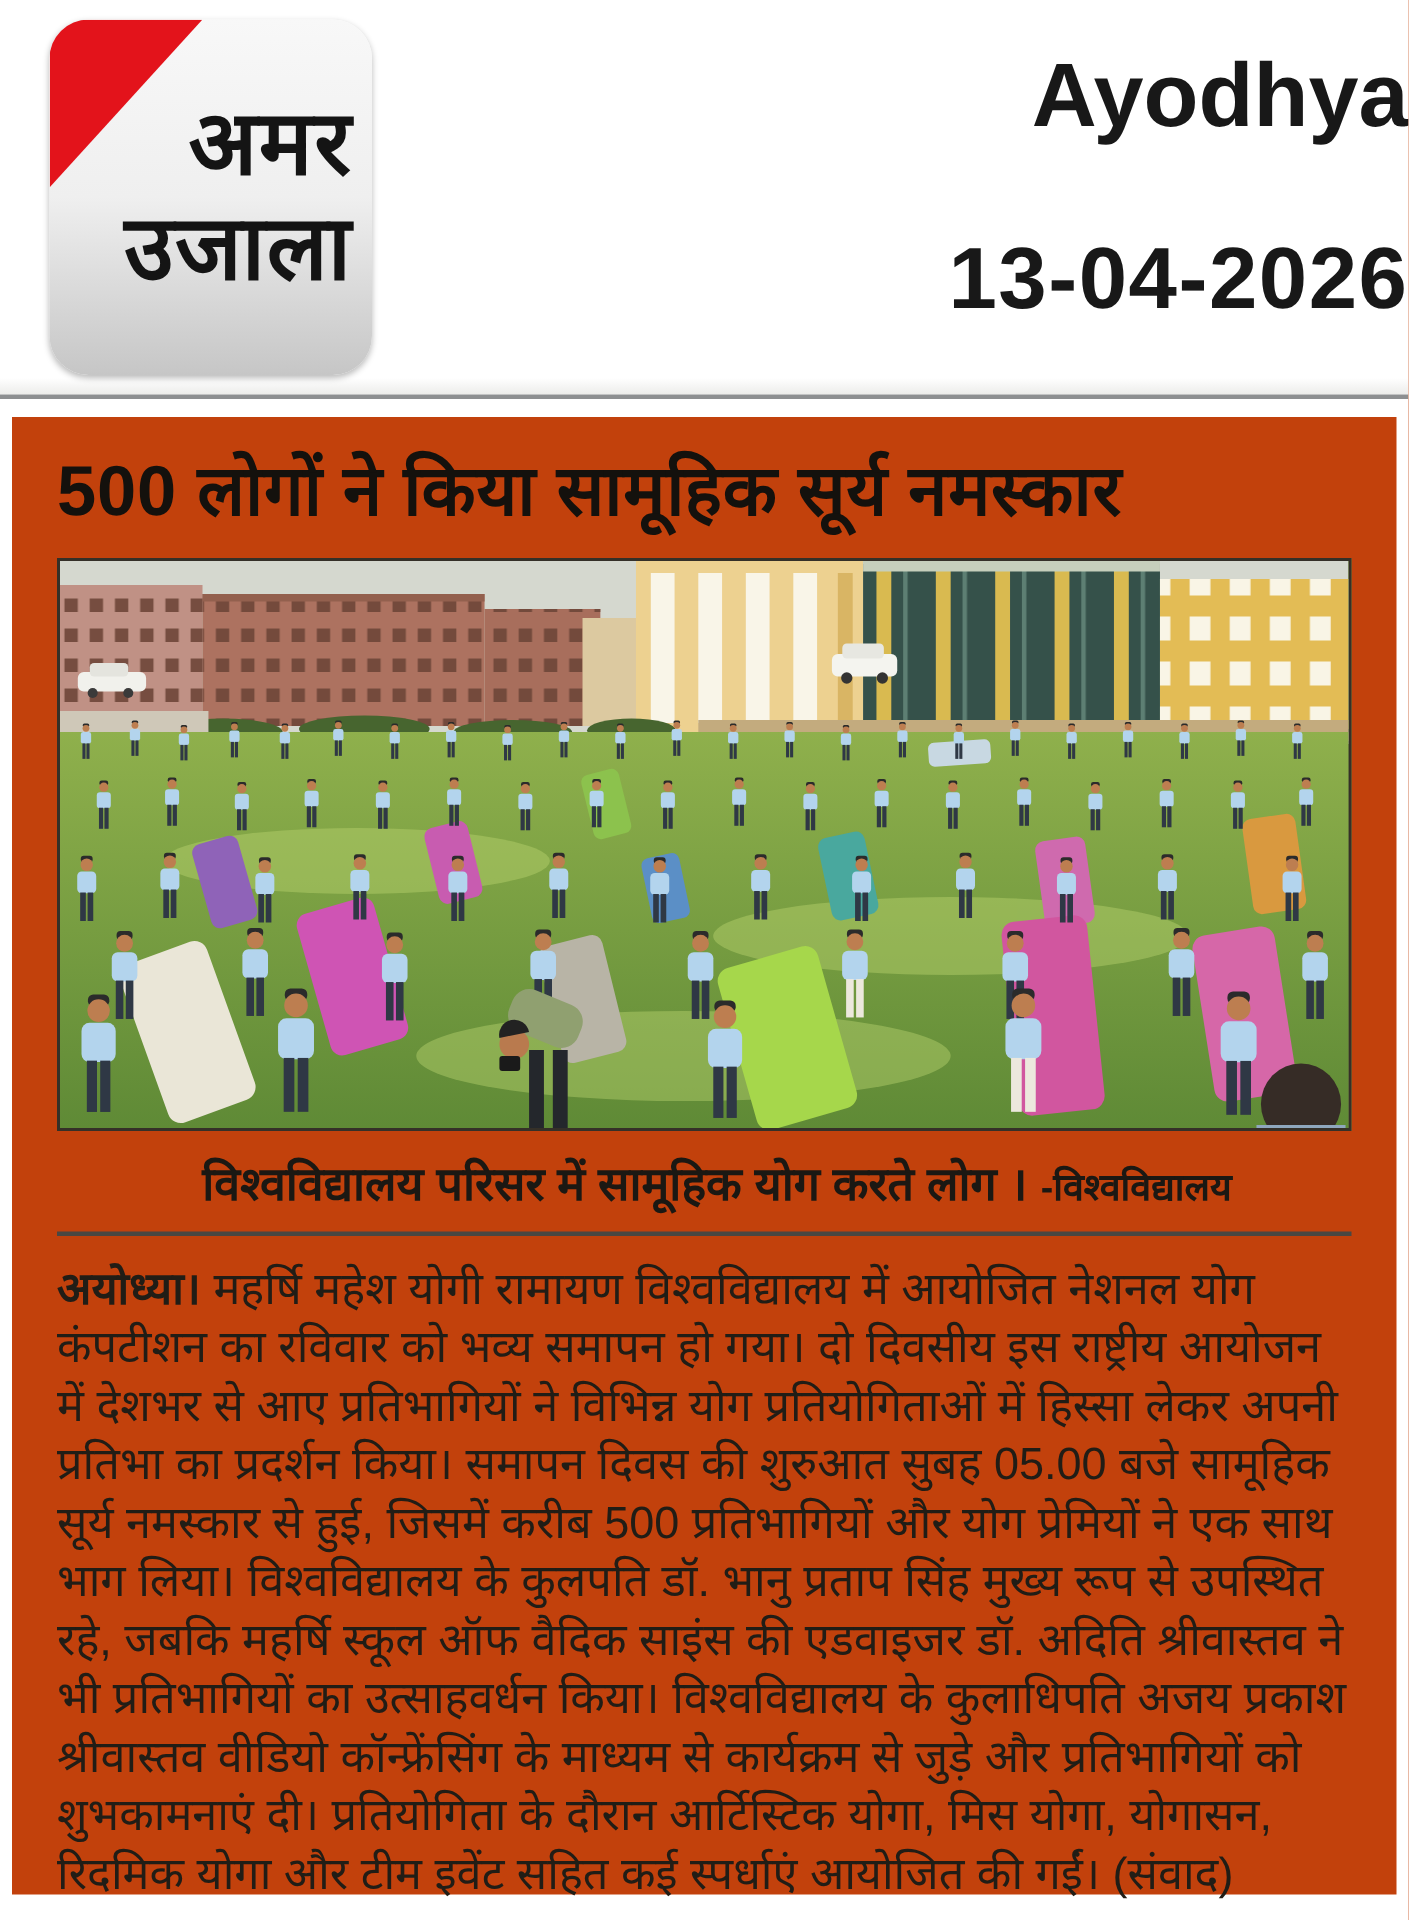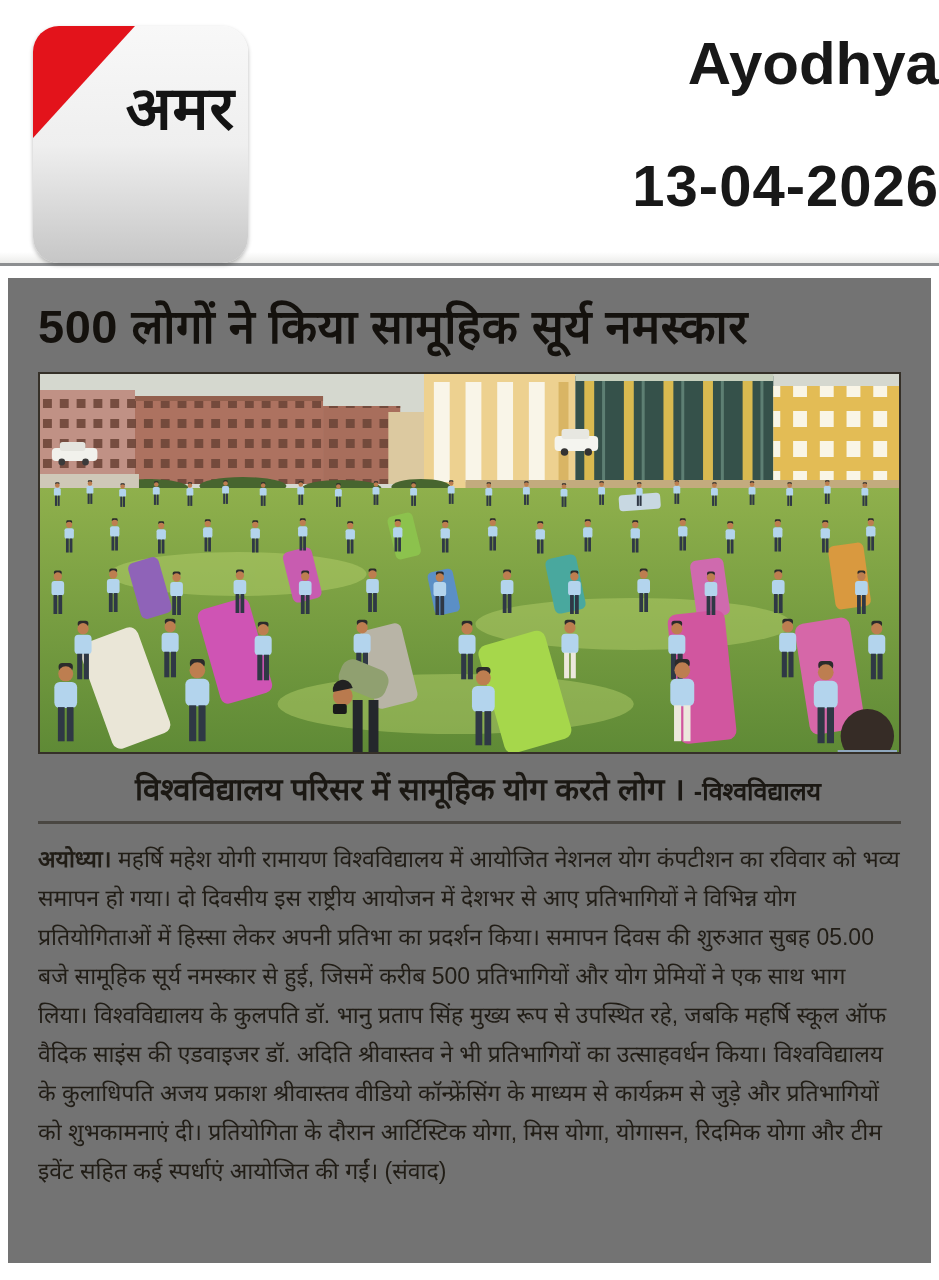--- a/index.html
+++ b/index.html
@@ -1,58 +1,59 @@
 <!DOCTYPE html>
 <html><head>
 <meta charset="utf-8">
 <style>
   html,body{margin:0;padding:0;}
   body{background:#ffffff;font-family:"Liberation Sans","DejaVu Sans",sans-serif;}
   .page{position:relative;width:939px;height:1280px;background:#ffffff;overflow:hidden;}
 
   
   .header{position:relative;height:252px;background:#ffffff;}
-  .logo{position:absolute;left:33px;top:26px;width:215px;height:237px;border-radius:26px;
+  .logo{position:absolute;left:33px;top:13px;width:215px;height:237px;border-radius:26px;
         background:linear-gradient(180deg,#f8f8f8 0%,#efefef 50%,#c6c6c6 100%);
         box-shadow:0 2px 4px rgba(0,0,0,.28);overflow:hidden;}
   .logo-red{position:absolute;left:0;top:0;width:102px;height:112px;
         background:#e3131b;clip-path:polygon(0 0,100% 0,0 100%);}
   .logo-text{position:absolute;right:13px;top:48px;text-align:right;
         font-weight:bold;color:#141414;font-size:60px;line-height:70px;letter-spacing:1px;}
   .header-meta{position:absolute;left:250px;right:0;top:0;text-align:right;color:#181818;}
   .edition{margin-top:30px;font-size:60px;font-weight:bold;line-height:68px;}
   .pubdate{margin-top:56px;font-size:58px;font-weight:bold;line-height:64px;letter-spacing:1px;}
   .divider{height:11px;background:linear-gradient(#ffffff,#ececea);border-bottom:3px solid #8d8f91;}
 
   
-  .article{box-sizing:border-box;margin:12px 8px 0 8px;height:985px;background:#737373;
+  .article{box-sizing:border-box;margin:12px 8px 0 8px;height:985px;background:#c2410c;
         padding:14px 28px 16px 28px;color:#1f1c17;}
   .headline{margin:6px 2px 16px 2px;font-size:47px;line-height:58px;font-weight:bold;
         color:#14110d;letter-spacing:.5px;white-space:nowrap;}
   .photo-frame{height:378px;margin:0 2px;border:2px solid #353028;background:#7a9a44;}
   .photo-frame svg{display:block;width:100%;height:100%;}
   .caption{margin-top:13px;text-align:center;font-weight:bold;color:#1b1813;}
   .cap-main{font-size:31px;margin-left:17px;}
   .cap-credit{font-size:25px;margin-left:9px;}
   .cap-rule{height:3px;background:#4a4742;margin:12px 2px 16px 2px;}
-  .body-text{margin:0 2px;font-size:23px;line-height:39px;color:#211d16;}
+  .body-text{margin:0 2px;font-size:30px;line-height:39px;color:#211d16;}
   .lead{font-weight:bold;}
   .lead::after{content:" ";}
   .bl::after{content:" ";}
 </style>
 </head>
 <body>
 
 <div class="page">
 
   <div class="header">
     <div class="logo">
       <div class="logo-red"></div>
       <div class="logo-text">
         <div>अमर</div>
+        <div>उजाला</div>
       </div>
     </div>
     <div class="header-meta">
       <div class="edition">Ayodhya</div>
       <div class="pubdate">13-04-2026</div>
     </div>
   </div>
 
   <div class="divider"></div>
 

